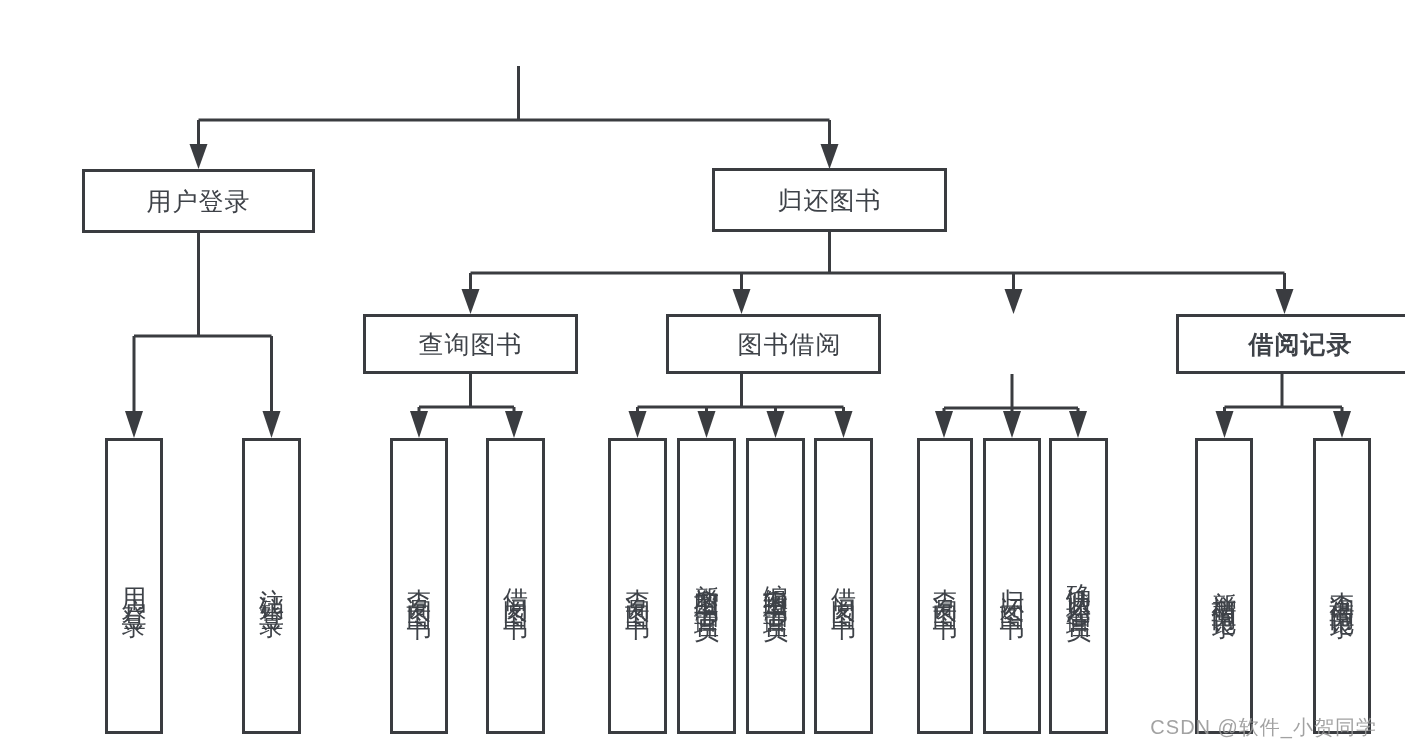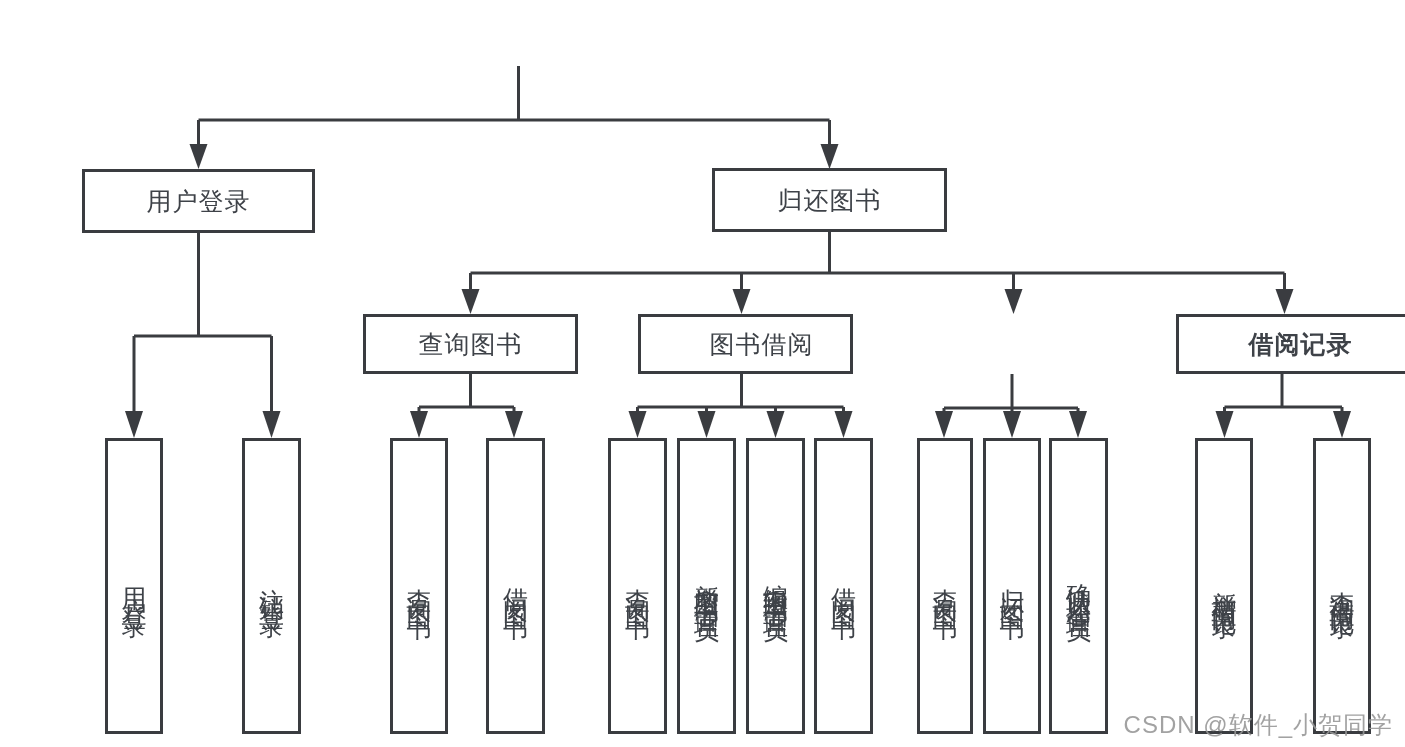--- a/index.html
+++ b/index.html
@@ -46,46 +46,46 @@
   }
   .vbox .vlabel.long { letter-spacing: 5px; }
 
   
   .pos-root           { left: 17px;   top: 13px;  width: 1003px; height: 53px; }
   .pos-user-login     { left: 82px;   top: 169px; width: 233px;  height: 64px; }
   .pos-book-mgmt      { left: 712px;  top: 168px; width: 235px;  height: 64px; }
 
   .lvl3 { top: 314px; height: 60px; }
   .pos-new-book       { left: 363px;  width: 215px; }
-  .pos-book-borrow    { left: 638px;  width: 215px; padding-left: 32px; }
+  .pos-book-borrow    { left: 666px;  width: 215px; padding-left: 32px; }
   .pos-current-borrow { left: 905px;  width: 217px; }
   .pos-borrow-record  { left: 1176px; width: 249px; font-weight: bold; }
 
   .vbox { top: 438px; height: 296px; }
   .pos-leaf1  { left: 105px;  width: 58px; }
   .pos-leaf2  { left: 242px;  width: 59px; }
   .pos-leaf3  { left: 390px;  width: 58px; }
   .pos-leaf4  { left: 486px;  width: 59px; }
   .pos-leaf5  { left: 608px;  width: 59px; }
   .pos-leaf6  { left: 677px;  width: 59px; }
   .pos-leaf7  { left: 746px;  width: 59px; }
   .pos-leaf8  { left: 814px;  width: 59px; }
   .pos-leaf9  { left: 917px;  width: 56px; }
   .pos-leaf10 { left: 983px;  width: 58px; }
   .pos-leaf11 { left: 1049px; width: 59px; }
   .pos-leaf12 { left: 1195px; width: 58px; }
   .pos-leaf13 { left: 1313px; width: 58px; }
 
   #watermark {
     position: absolute;
-    right: 12px;
+    right: 28px;
     bottom: 6px;
     z-index: 5;
     color: rgba(152,152,152,0.9);
-    font-size: 24px;
+    font-size: 20px;
     letter-spacing: 1px;
     white-space: nowrap;
   }
 </style>
 </head>
 <body>
 
 <div id="stage">
 
   <svg id="connectors" viewBox="0 0 1405 747" xmlns="http://www.w3.org/2000/svg" stroke="#3a3c40" stroke-width="3" fill="#3a3c40">

